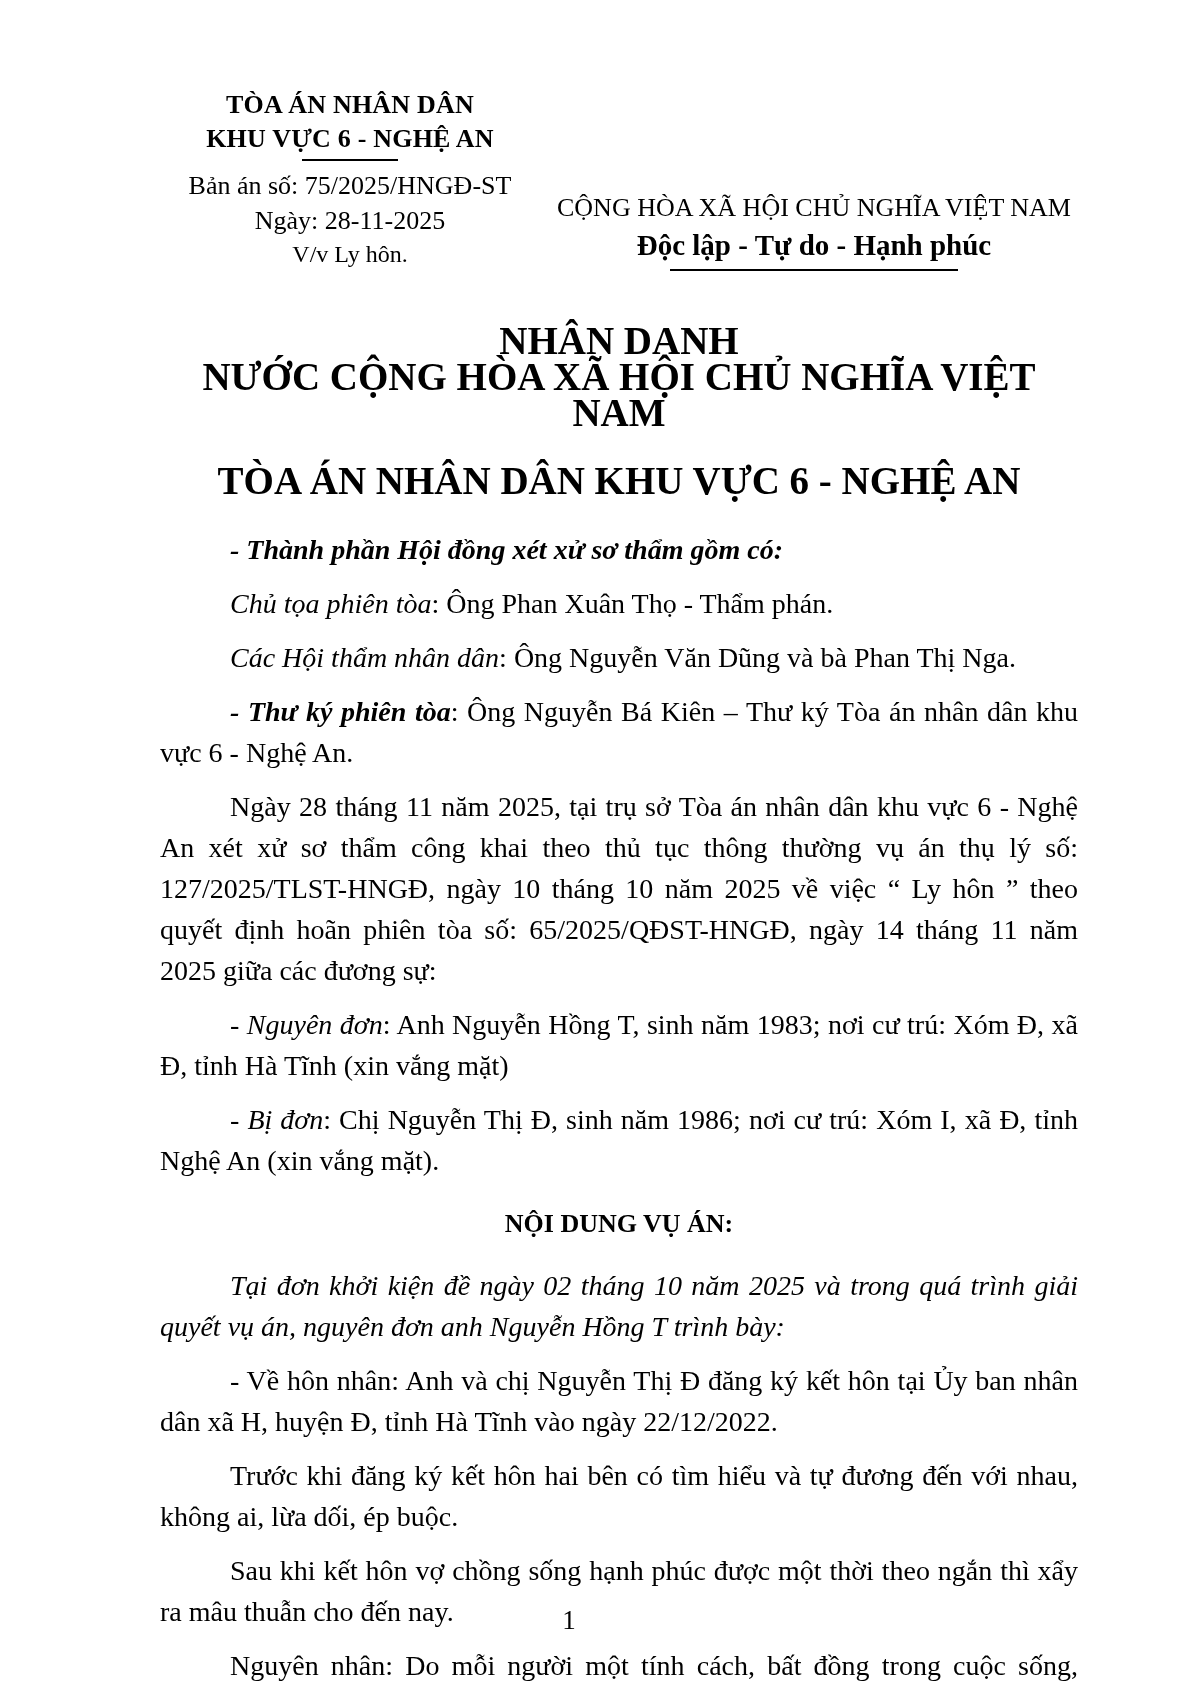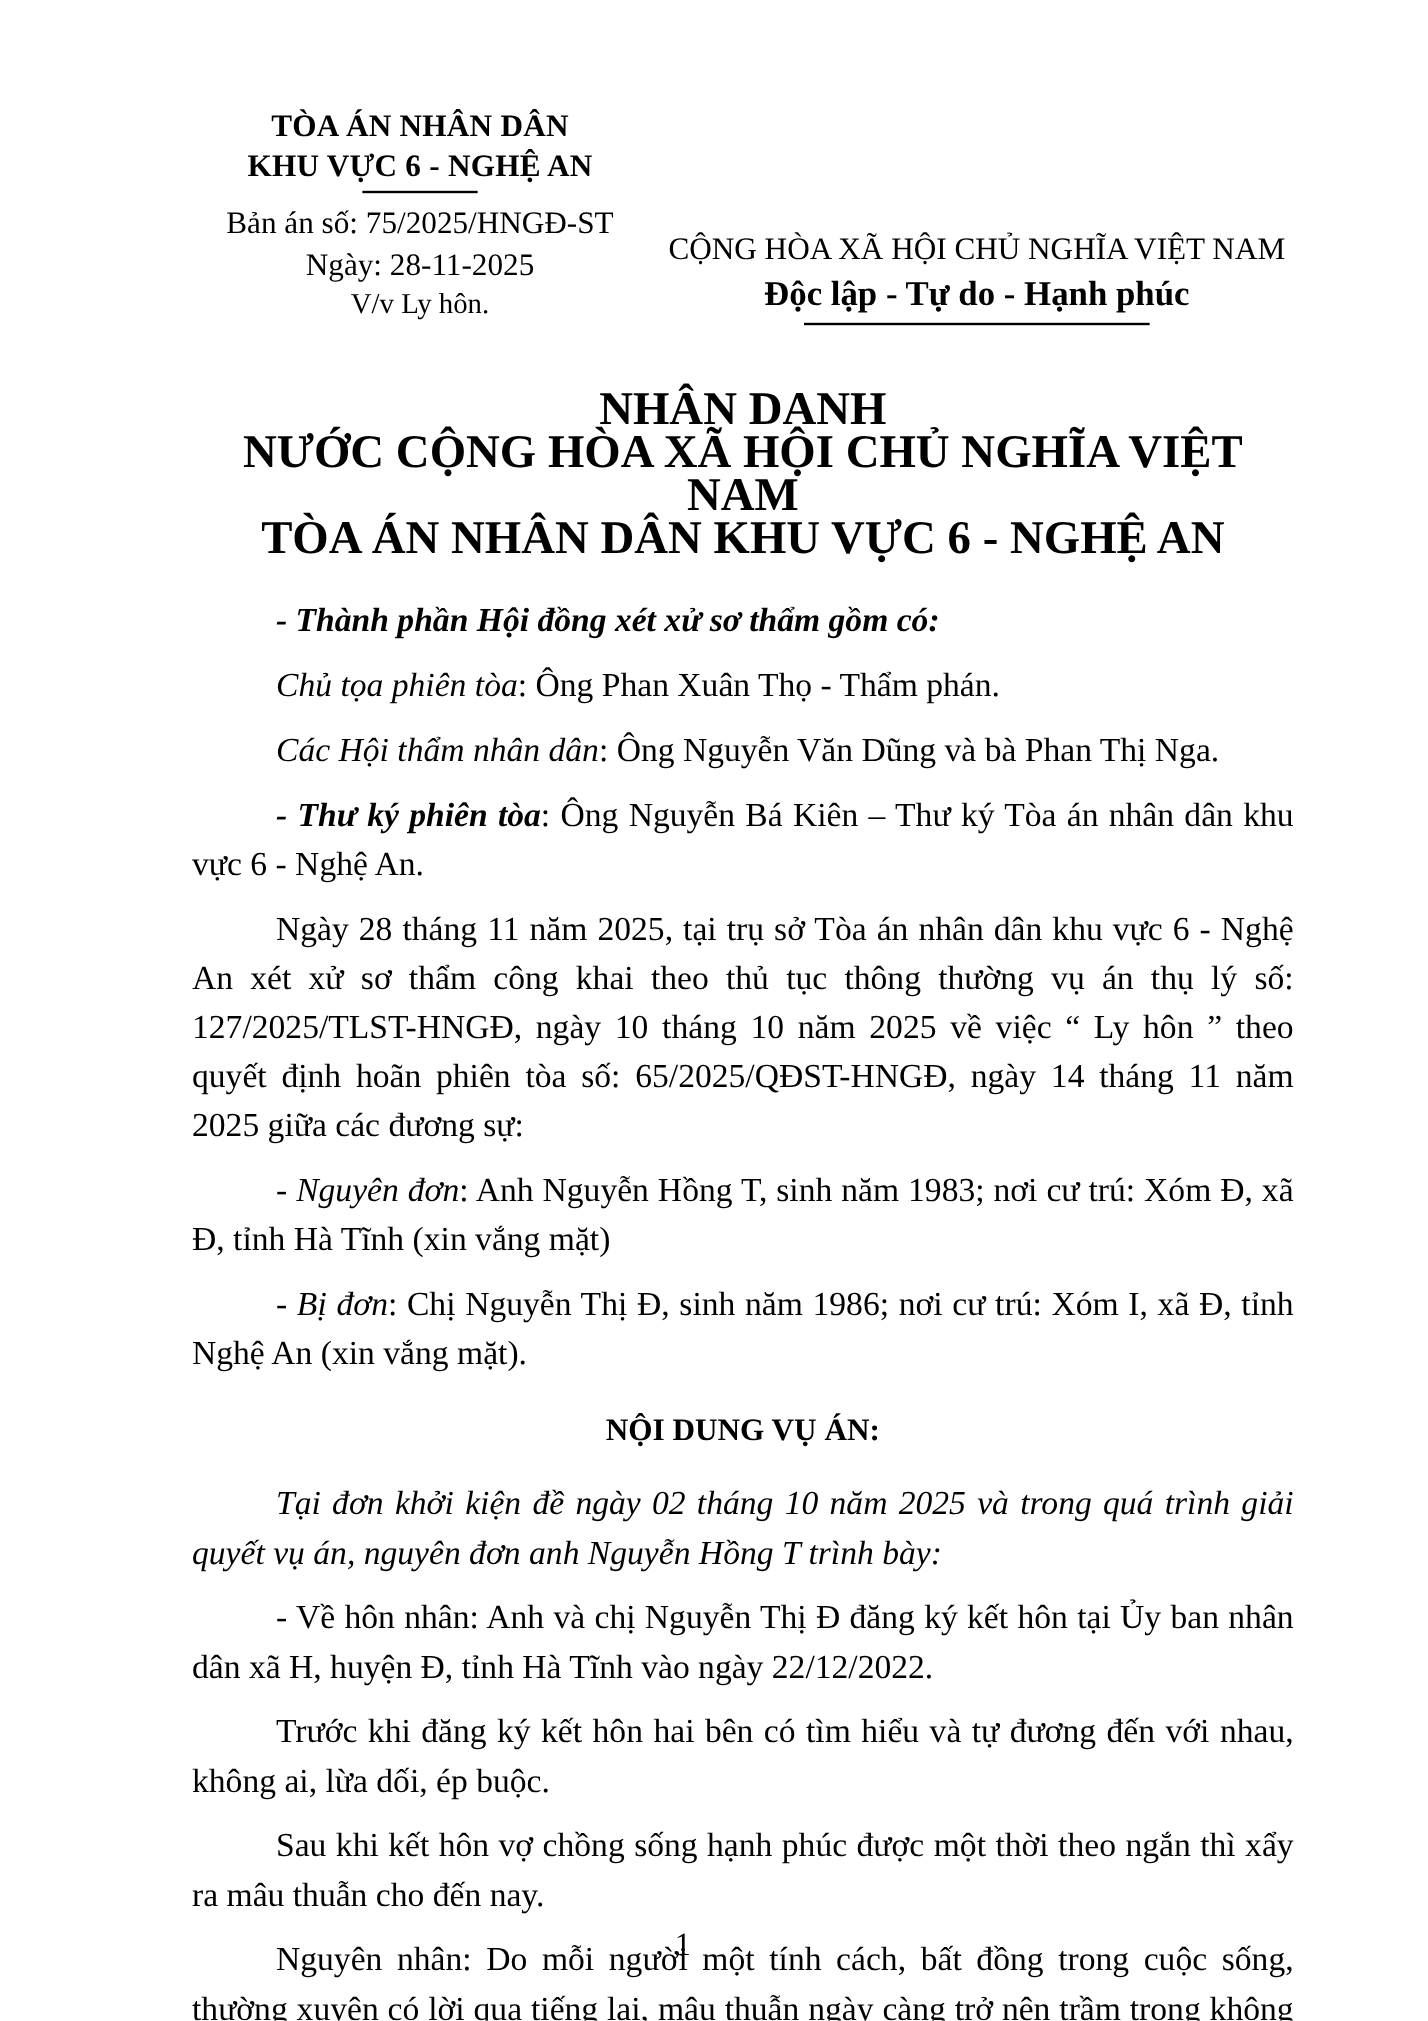--- a/index.html
+++ b/index.html
@@ -66,21 +66,21 @@
     border-top: 2px solid #000;
     margin: 5px auto 0 auto;
   }
   
   .title-block { text-align: center; margin-top: 52px; }
   .title-l1, .title-l2, .title-l3 {
     font-weight: bold;
     font-size: 39px;
     line-height: 36px;
   }
-  .title-l3 { margin-top: 0; }
+  .title-l3 { margin-top: 32px; }
   
   .body-block { margin-top: 30px; }
   .para {
     font-size: 28px;
     line-height: 41px;
     text-align: justify;
     text-indent: 70px;
     margin-bottom: 13px;
   }
   .para:last-child { margin-bottom: 0; }

